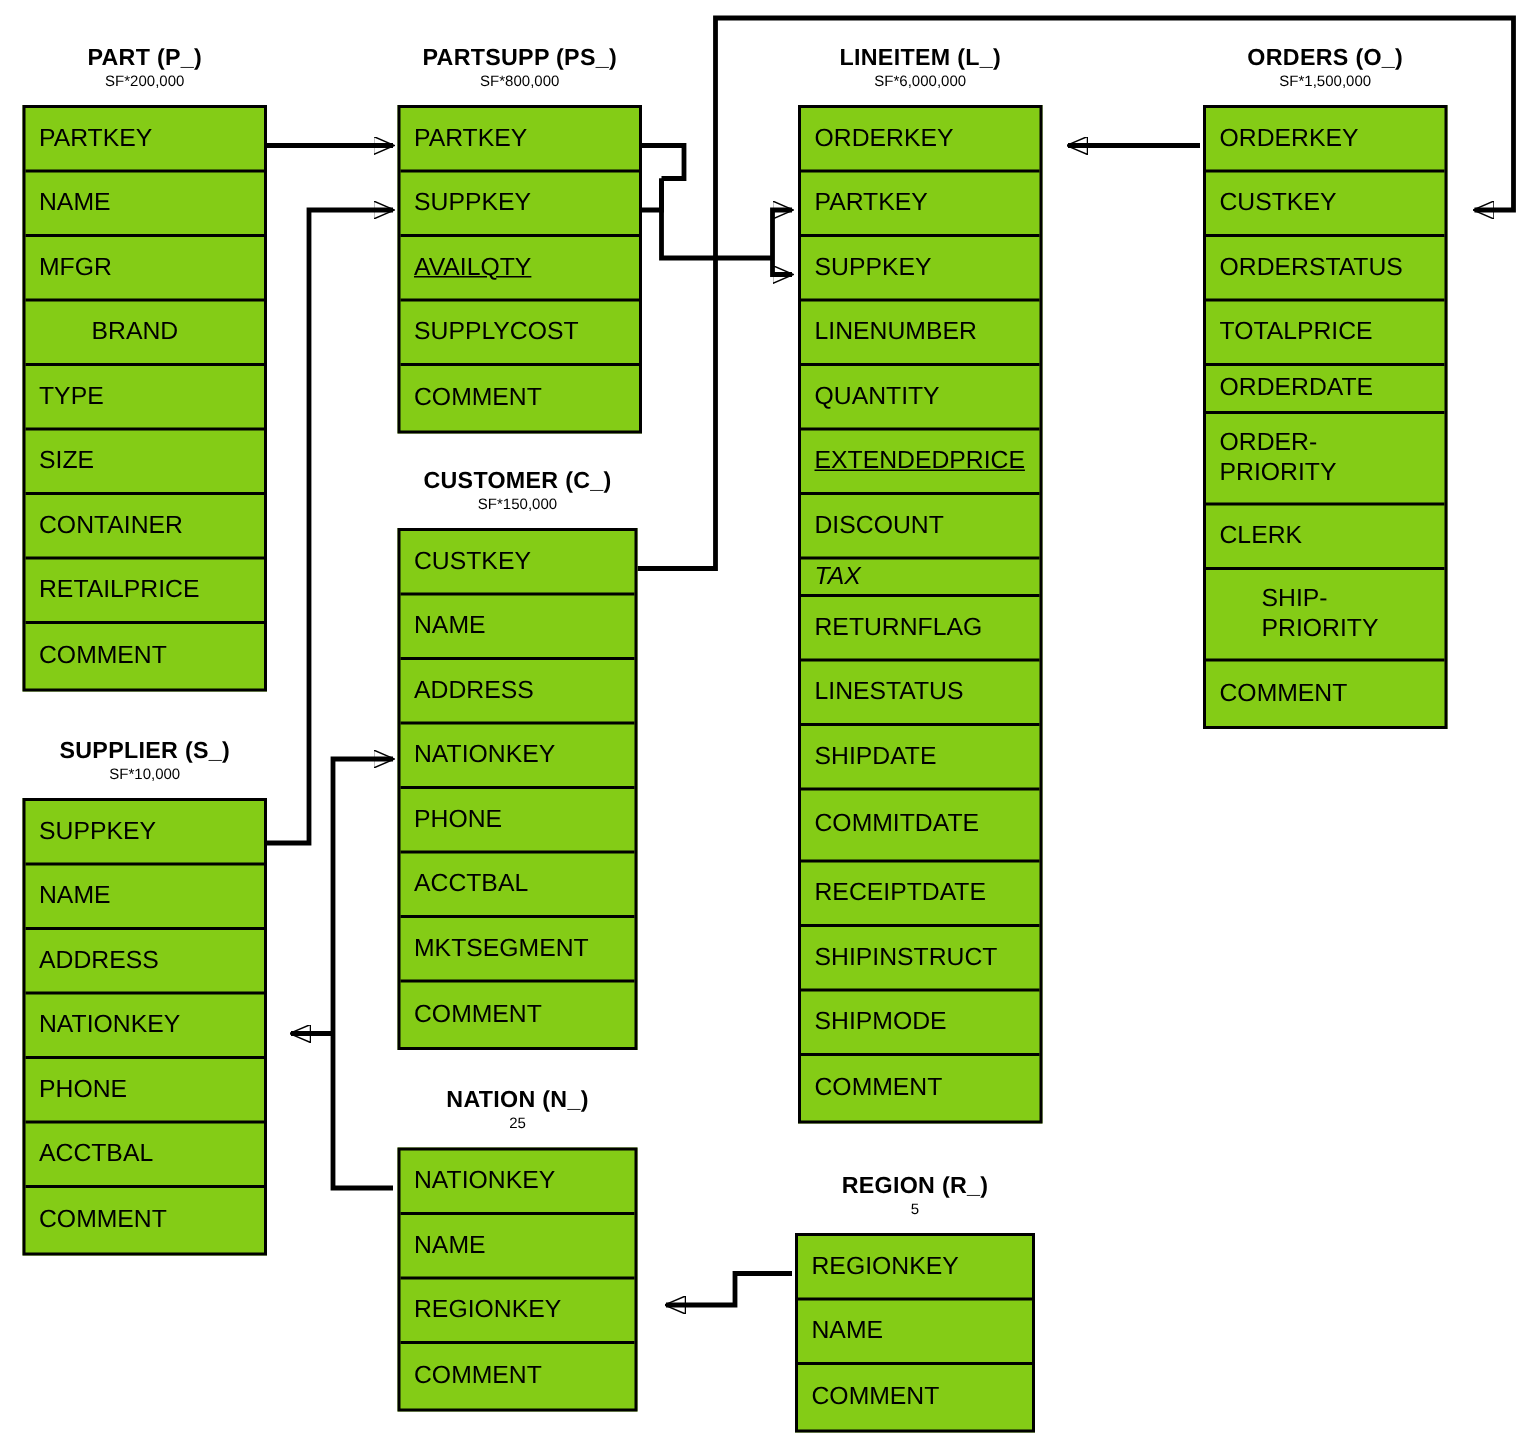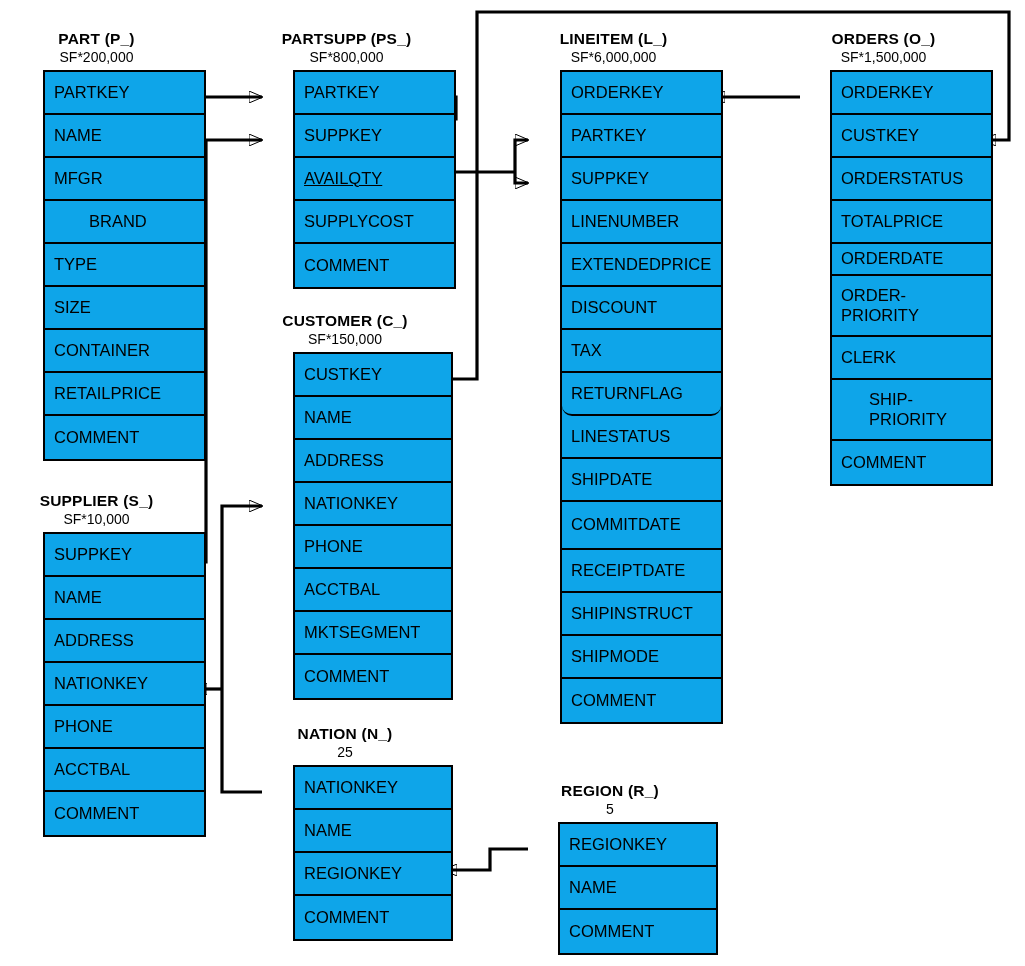--- a/index.html
+++ b/index.html
@@ -4,23 +4,23 @@
 <style>
   html,body{margin:0;padding:0;background:#ffffff;}
   body{width:1025px;height:966px;position:relative;overflow:hidden;
        font-family:"Liberation Sans",sans-serif;color:#000;}
   #canvas{position:absolute;left:0;top:0;width:1025px;height:966px;}
 
   .entity{position:absolute;}
   .ent-title{position:absolute;left:0;right:0;top:0;text-align:center;
              font-weight:bold;font-size:15.5px;letter-spacing:.2px;white-space:nowrap;}
   .ent-card{position:absolute;left:0;right:0;top:19px;text-align:center;
-            font-size:14px;white-space:nowrap;}
+            font-size:10px;white-space:nowrap;}
   .boxwrap{position:absolute;left:0;top:40px;border:2.5px solid #000;
-           box-sizing:border-box;background:#0ea5e9;margin-left:28px;}
+           box-sizing:border-box;background:#84cc16;}
   .attr{border-bottom:2.2px solid #000;box-sizing:border-box;
         display:flex;align-items:center;padding-left:9px;
         font-size:16.5px;line-height:1.08;white-space:pre;}
   .attr:last-child{border-bottom:none;}
   .attr.two-line{line-height:1.18;white-space:pre-line;}
   svg.wires{position:absolute;left:0;top:0;width:1025px;height:966px;
             pointer-events:none;overflow:visible;}
   svg.wires line, svg.wires path, svg.wires polyline{stroke:#000;fill:none;}
 </style>
 </head>
@@ -97,24 +97,25 @@
         </div>
       </div>
       <div class="entity" style="left: 532px; top: 30px; width: 163px;">
         <div class="ent-title">LINEITEM (L_)</div>
         <div class="ent-card">SF*6,000,000</div>
         <div class="boxwrap" style="width: 163px;">
           <div class="attr" style="height: 43px;">ORDERKEY</div>
           <div class="attr" style="height: 43px;">PARTKEY</div>
           <div class="attr" style="height: 43px;">SUPPKEY</div>
           <div class="attr" style="height: 43px;">LINENUMBER</div>
-          <div class="attr" style="height: 43px;">EXTENDEDPRICE</div>
+          <div class="attr" style="height: 43px;">QUANTITY</div>
+          <div class="attr" style="height: 43px; text-decoration: underline;">EXTENDEDPRICE</div>
           <div class="attr" style="height: 43px;">DISCOUNT</div>
-          <div class="attr" style="height: 43px;">TAX</div>
-          <div class="attr" style="height: 43px; border-radius: 10px;">RETURNFLAG</div>
+          <div class="attr" style="height: 25px; font-style: italic;">TAX</div>
+          <div class="attr" style="height: 43px;">RETURNFLAG</div>
           <div class="attr" style="height: 43px;">LINESTATUS</div>
           <div class="attr" style="height: 43px;">SHIPDATE</div>
           <div class="attr" style="height: 48px;">COMMITDATE</div>
           <div class="attr" style="height: 43px;">RECEIPTDATE</div>
           <div class="attr" style="height: 43px; text-align: center;">SHIPINSTRUCT</div>
           <div class="attr" style="height: 43px;">SHIPMODE</div>
           <div class="attr" style="height: 43px;">COMMENT</div>
         </div>
       </div>
       <div class="entity" style="left: 802px; top: 30px; width: 163px;">

